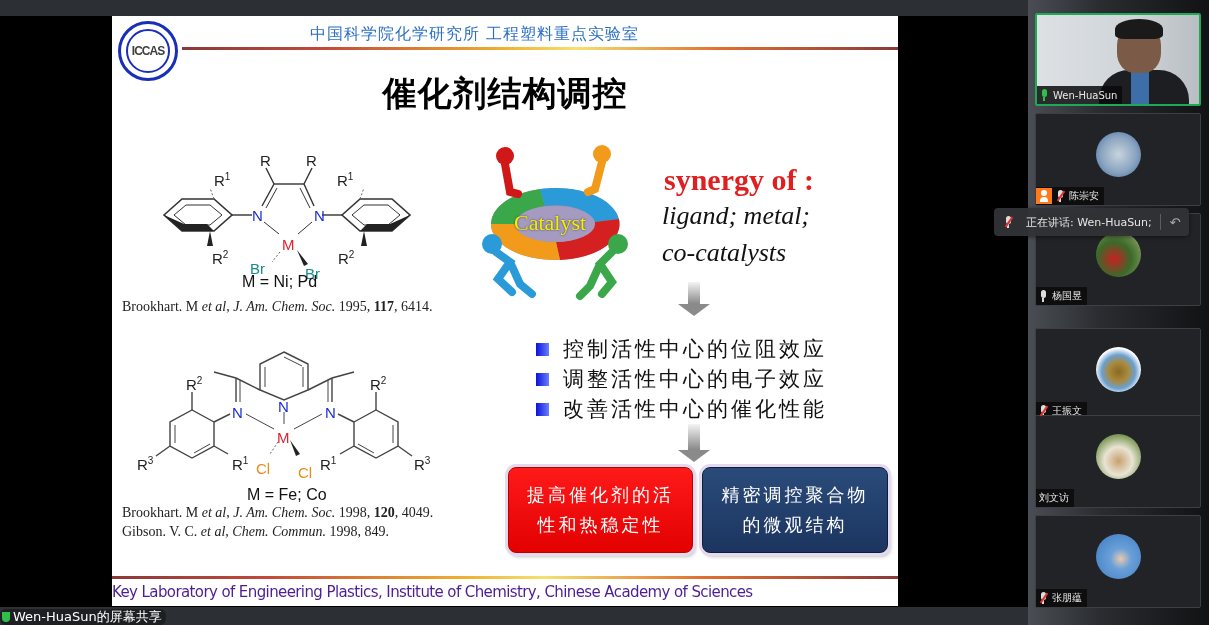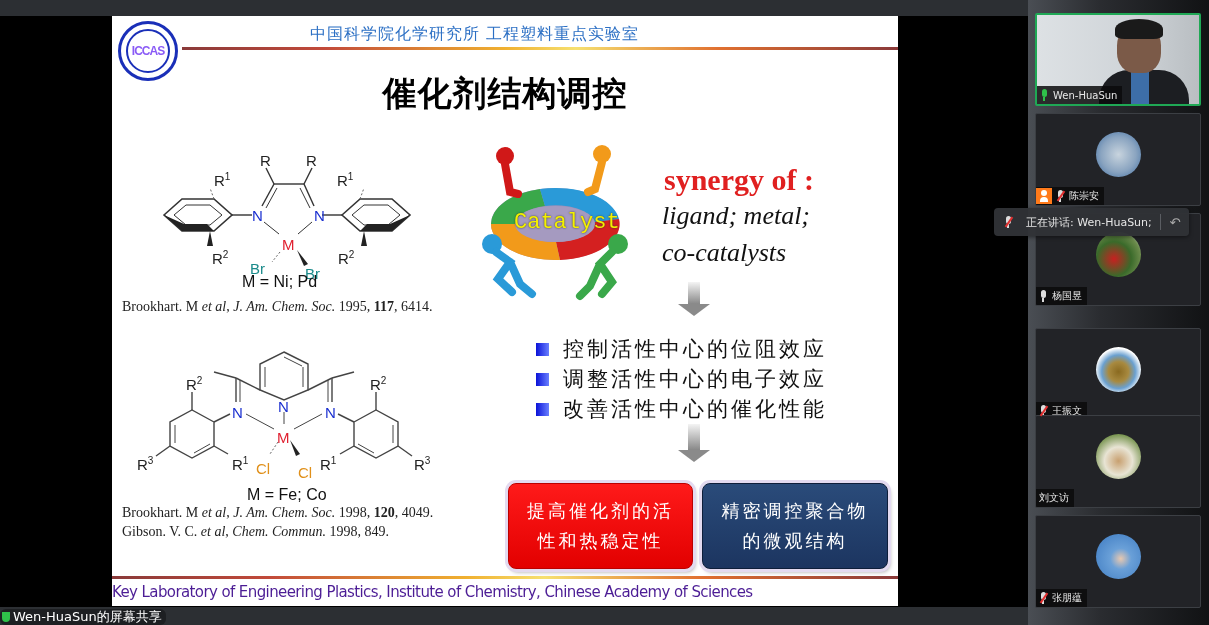--- a/index.html
+++ b/index.html
@@ -2,39 +2,39 @@
 <html><head>
 <meta charset="utf-8">
 <style>
   * { box-sizing: border-box; margin: 0; padding: 0; }
   html, body { width: 1209px; height: 625px; overflow: hidden; background: #000; font-family: "Liberation Sans", "DejaVu Sans", sans-serif; }
   #app { position: relative; width: 1209px; height: 625px; background: #000; }
   #topbar { position: absolute; left: 0; top: 0; width: 1028px; height: 16px; background: #2c2f33; }
   #share { position: absolute; left: 0; top: 16px; width: 1028px; height: 591px; background: #000; }
   #slide { position: absolute; left: 112px; top: 16px; width: 786px; height: 590px; background: #fff; overflow: hidden; }
   .logo { position: absolute; left: 6px; top: 5px; width: 60px; height: 60px; border-radius: 50%; border: 3px solid #1a2fb8; background: #fff; display: flex; align-items: center; justify-content: center; }
-  .logo-inner { width: 44px; height: 44px; border-radius: 50%; border: 2px solid #1a2fb8; display: flex; align-items: center; justify-content: center; color: #8b5cf6; font-weight: bold; font-size: 12px; letter-spacing: -1px; font-family: "Liberation Sans", sans-serif; }
+  .logo-inner { width: 44px; height: 44px; border-radius: 50%; border: 2px solid #1a2fb8; display: flex; align-items: center; justify-content: center; color: #404040; font-weight: bold; font-size: 12px; letter-spacing: -1px; font-family: "Liberation Sans", sans-serif; }
   .header-cn { position: absolute; left: 198px; top: 8px; color: #2b6fc4; font-size: 16px; font-family: "DejaVu Serif", serif; letter-spacing: 1px; }
   .rule { position: absolute; left: 70px; height: 3px; background: linear-gradient(90deg, #8a3a3a 0%, #c24a3a 20%, #f0b030 45%, #f6e070 55%, #e07030 75%, #8a3a3a 100%); }
   .rule.top { top: 31px; width: 716px; }
   .rule.bottom { left: 0; top: 560px; width: 786px; height: 3px; }
   .slide-title { position: absolute; left: 0; width: 786px; top: 55px; text-align: center; font-size: 34px; font-weight: bold; color: #000; font-family: "DejaVu Sans", sans-serif; letter-spacing: 1px; }
   .chem { position: absolute; font-family: "Liberation Sans", sans-serif; }
   .ref { position: absolute; font-family: "Liberation Serif", serif; font-size: 14px; color: #222; white-space: nowrap; }
   .ref i { font-style: italic; }
   .ref b { font-weight: bold; }
   .syn-title { position: absolute; left: 552px; top: 147px; color: #e02020; font-family: "Liberation Serif", serif; font-weight: bold; font-size: 30px; }
   .syn-line { position: absolute; left: 550px; font-family: "Liberation Serif", serif; font-style: italic; font-size: 26px; color: #111; }
   .arrow-down { position: absolute; width: 20px; }
   .arrow-down .shaft { width: 12px; margin: 0 auto; background: linear-gradient(180deg, #f4f4f4, #888); }
   .arrow-down .head { width: 0; height: 0; border-left: 16px solid transparent; border-right: 16px solid transparent; border-top: 12px solid #8a8a8a; margin-left: -6px; }
   .bullets { position: absolute; left: 424px; top: 318px; }
   .bullet { display: flex; align-items: center; height: 30px; font-family: "DejaVu Serif", serif; font-size: 21px; color: #111; letter-spacing: 3px; }
   .bullet .sq { width: 13px; height: 13px; background: linear-gradient(90deg, #0a12d8, #6a80ff); margin-right: 14px; flex: none; }
-  .box { position: absolute; top: 451px; height: 86px; border-radius: 8px; color: #fff; font-family: "DejaVu Serif", serif; font-size: 18px; letter-spacing: 3px; text-align: center; display: flex; align-items: center; justify-content: center; line-height: 30px; padding: 0 10px; box-shadow: 0 0 0 3px #e3daf0, 2px 3px 4px rgba(0,0,0,0.35); margin-top: 16px; }
+  .box { position: absolute; top: 451px; height: 86px; border-radius: 8px; color: #fff; font-family: "DejaVu Serif", serif; font-size: 18px; letter-spacing: 3px; text-align: center; display: flex; align-items: center; justify-content: center; line-height: 30px; padding: 0 10px; box-shadow: 0 0 0 3px #e3daf0, 2px 3px 4px rgba(0,0,0,0.35); }
   .box.red { left: 396px; width: 185px; background: linear-gradient(180deg, #ff1a1a, #e20000); border: 1px solid #b00; }
   .box.navy { left: 590px; width: 186px; background: linear-gradient(180deg, #2a4b7a, #1c3560); border: 1px solid #0e1e3a; }
   .footer-en { position: absolute; left: 0; width: 786px; top: 567px; text-align: left; color: #4c1d95; font-size: 15px; font-family: "DejaVu Sans", sans-serif; letter-spacing: -0.6px; }
 
   #bottombar { position: absolute; left: 0; top: 607px; width: 1028px; height: 18px; background: #2c2f33; }
   .share-label { position: absolute; left: 0; top: 609px; height: 16px; padding: 0 4px 0 2px; background: #1d1f22; color: #fff; font-size: 13px; display: flex; align-items: center; white-space: nowrap; font-family: "DejaVu Sans", sans-serif; border-radius: 6px; }
   .share-label .dot { width: 8px; height: 10px; border-radius: 0 0 5px 5px; background: #2fc04a; margin-right: 3px; }
 
   #sidebar { position: absolute; left: 1028px; top: 0; width: 181px; height: 625px; background: linear-gradient(90deg, #4a4e54 0%, #2a2c30 40%, #111214 100%); }
   .tile { position: absolute; left: 7px; width: 166px; height: 93px; background: #222327; border: 1px solid #3c3f44; border-radius: 2px; overflow: hidden; }
@@ -191,21 +191,21 @@
         <ellipse cx="75" cy="80" rx="40" ry="18" fill="#a59ac0"></ellipse>
         <circle cx="25" cy="12" r="9" fill="#d01818"></circle>
         <path d="M25,20 L30,48 L38,50" stroke="#d01818" stroke-width="8" fill="none" stroke-linecap="round"></path>
         <circle cx="122" cy="10" r="9" fill="#f29a1a"></circle>
         <path d="M122,18 L115,45 L108,48" stroke="#f29a1a" stroke-width="8" fill="none" stroke-linecap="round"></path>
         <circle cx="12" cy="100" r="10" fill="#2a9ad8"></circle>
         <path d="M16,108 L30,118 L18,135 L32,148 M30,118 L40,140 L52,150" stroke="#2a9ad8" stroke-width="8" fill="none" stroke-linecap="round"></path>
         <circle cx="138" cy="100" r="10" fill="#3aa84a"></circle>
         <path d="M132,108 L120,120 L132,138 L122,150 M120,120 L110,142 L100,152" stroke="#3aa84a" stroke-width="8" fill="none" stroke-linecap="round"></path>
       </svg>
-      <div style="position:absolute; left:34px; top:66px; font-family:Liberation Mono, monospace; font-size:22px; color:#f4f000; text-shadow:0 0 2px #333;">Catalyst</div>
+      <div style="position:absolute; left:34px; top:66px; font-family:Liberation Serif, serif; font-size:22px; color:#f4f000; text-shadow:0 0 2px #333;">Catalyst</div>
     </div>
 
     <div class="syn-title">synergy of :</div>
     <div class="syn-line" style="top:185px;">ligand; metal;</div>
     <div class="syn-line" style="top:222px;">co-catalysts</div>
 
     <div class="arrow-down" style="left:572px; top:266px;">
       <div class="shaft" style="height:22px;"></div>
         <div class="head"></div>
     </div>

